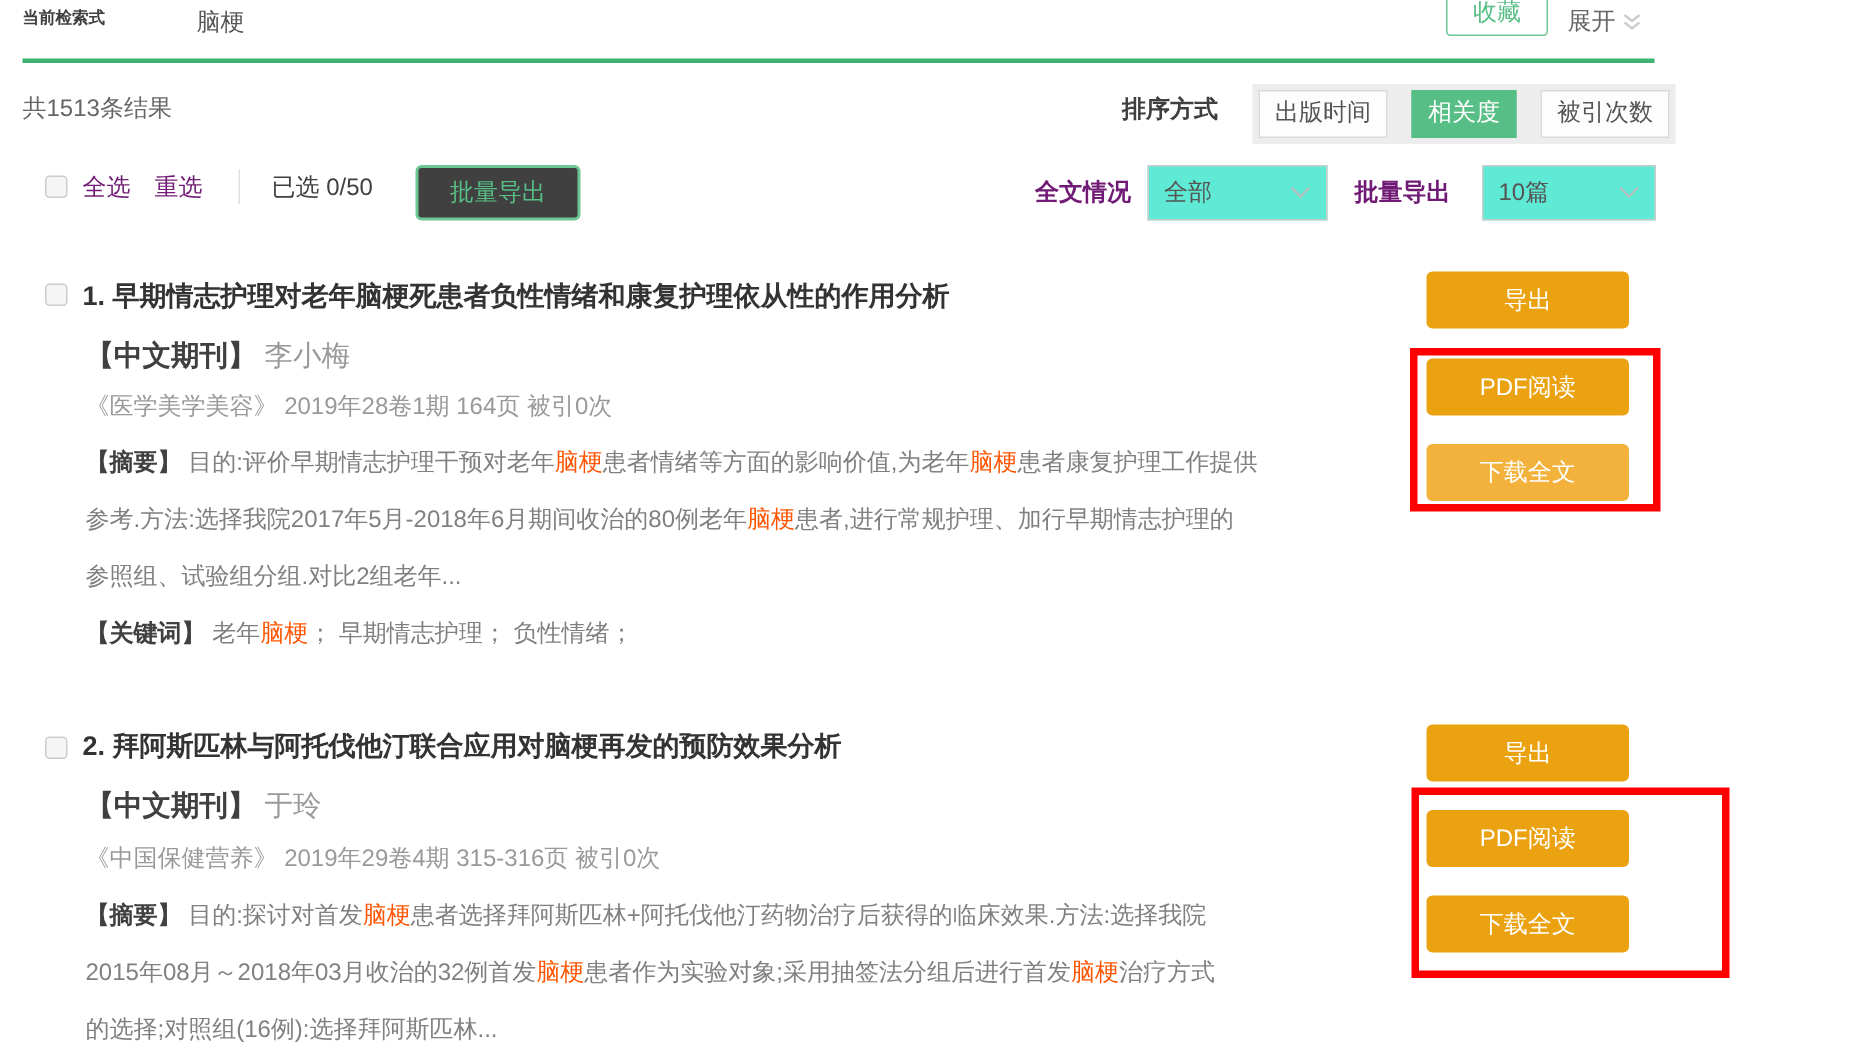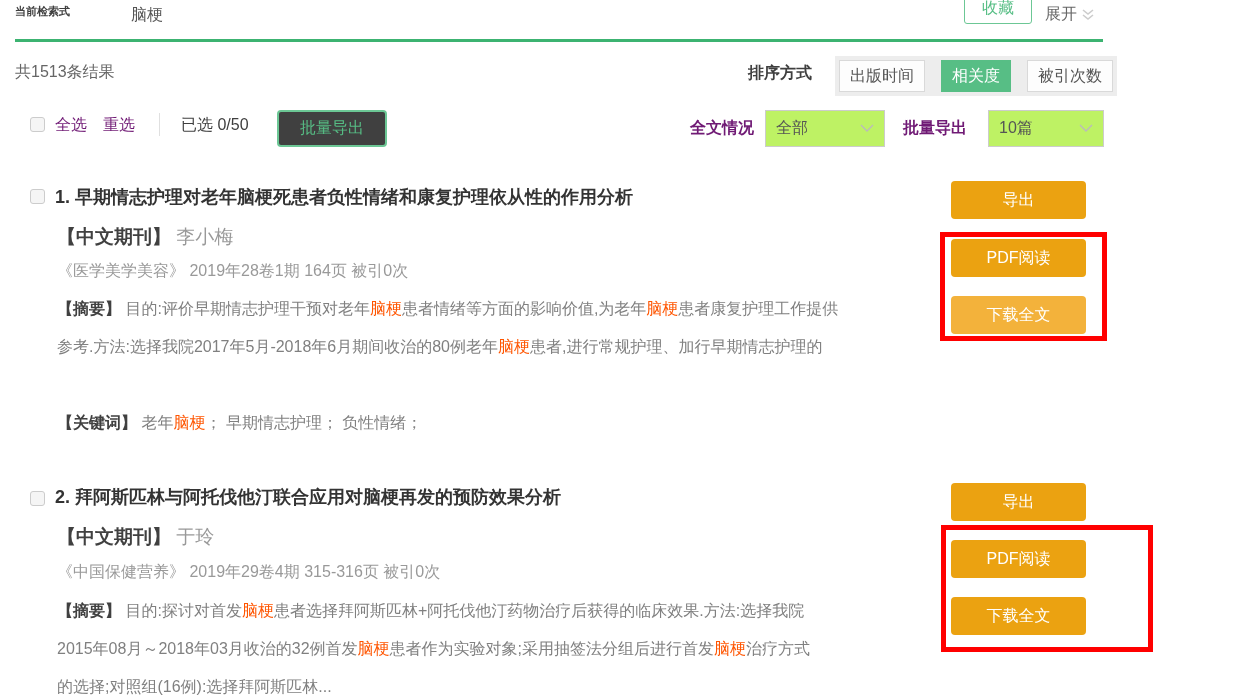--- a/index.html
+++ b/index.html
@@ -28,21 +28,21 @@
   .cb-filter{left:30px;top:117px;}
   .txt-16{font-size:16px;color:#701a75;}
   .lnk-selall{left:55px;top:115px;cursor:pointer;}
   .lnk-resel{left:103px;top:115px;cursor:pointer;}
   .vdivider{left:159px;top:113px;width:1px;height:23px;background:#e0e0e0;}
   .sel-count{left:181px;top:115px;color:#3f3f3f;}
   .batch-btn{left:277px;top:110px;width:110px;height:37px;border:2px solid #6cc795;border-radius:4px;
     background:#404040;color:#57be85;font-size:16px;display:flex;align-items:center;justify-content:center;
     box-sizing:border-box;cursor:pointer;}
   .ft-label{left:690px;top:118px;font-weight:bold;}
-  .dropdown{height:37px;border:1px solid #ccc;background:#bef264;color:#555;font-size:16px;
+  .dropdown{height:37px;border:1px solid #ccc;background:#5eead4;color:#555;font-size:16px;
     display:flex;align-items:center;justify-content:space-between;padding:4px 10px;box-sizing:border-box;cursor:pointer;}
   .dd-fulltext{left:765px;top:110px;width:120px;}
   .pp-label{left:903px;top:118px;font-weight:bold;}
   .dd-perpage{left:988px;top:110px;width:116px;}
   
   .rtitle{font-size:18px;font-weight:bold;color:#333;cursor:pointer;white-space:nowrap;}
   .t1{left:55px;top:185px;}  .t2{left:55px;top:485px;}
   .cb-r1{left:30px;top:189px;} .cb-r2{left:30px;top:491px;}
   .meta{font-size:19px;white-space:nowrap;}
   .meta .lbl{font-weight:bold;color:#404040;}
@@ -126,20 +126,21 @@
     <span>早期情志护理对老年脑梗死患者负性情绪和康复护理依从性的作用分析</span>
   </div>
   <div class="abs meta m1">
     <span class="lbl">【中文期刊】</span>
     <span class="val">李小梅</span>
   </div>
   <div class="abs src s1">《医学美学美容》 2019年28卷1期 164页 被引0次</div>
   <div class="abs abstract a1">
     <div class="line"><span class="seg-bold">【摘要】</span><span> 目的:评价早期情志护理干预对老年</span><span class="hl">脑梗</span><span>患者情绪等方面的影响价值,为老年</span><span class="hl">脑梗</span><span>患者康复护理工作提供</span></div>
     <div class="line"><span>参考.方法:选择我院2017年5月-2018年6月期间收治的80例老年</span><span class="hl">脑梗</span><span>患者,进行常规护理、加行早期情志护理的</span></div>
+    <div class="line"><span>参照组、试验组分组.对比2组老年...</span></div>
   </div>
   <div class="abs kw"><span class="seg-bold">【关键词】</span><span> 老年</span><span class="hl">脑梗</span><span>； 早期情志护理； 负性情绪；</span></div>
   <div class="abs obtn b1-export">导出</div>
   <div class="abs obtn b1-pdf">PDF阅读</div>
   <div class="abs obtn light b1-dl">下载全文</div>
   <div class="abs redbox rb1"></div>
 
   <div class="abs checkbox cb-r2"></div>
   <div class="abs rtitle t2">
     <span>2.</span>

